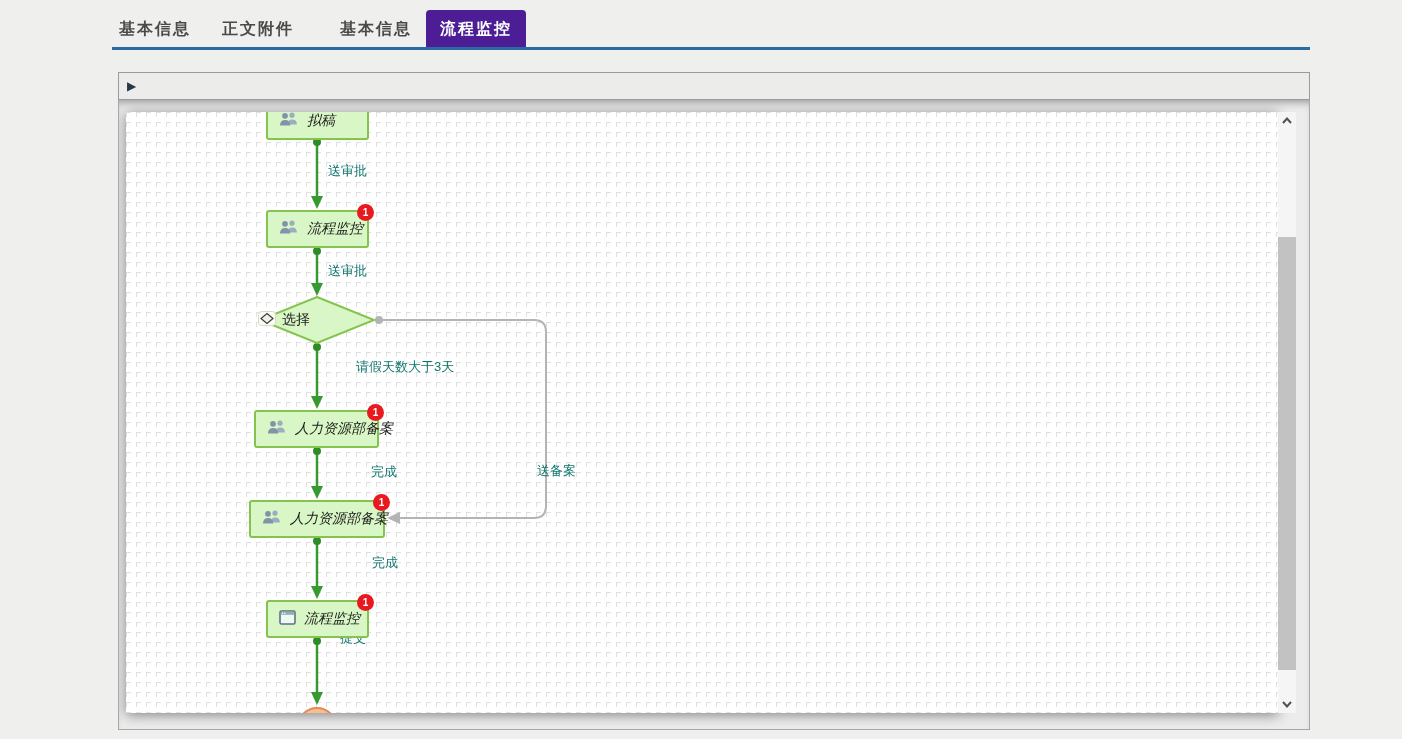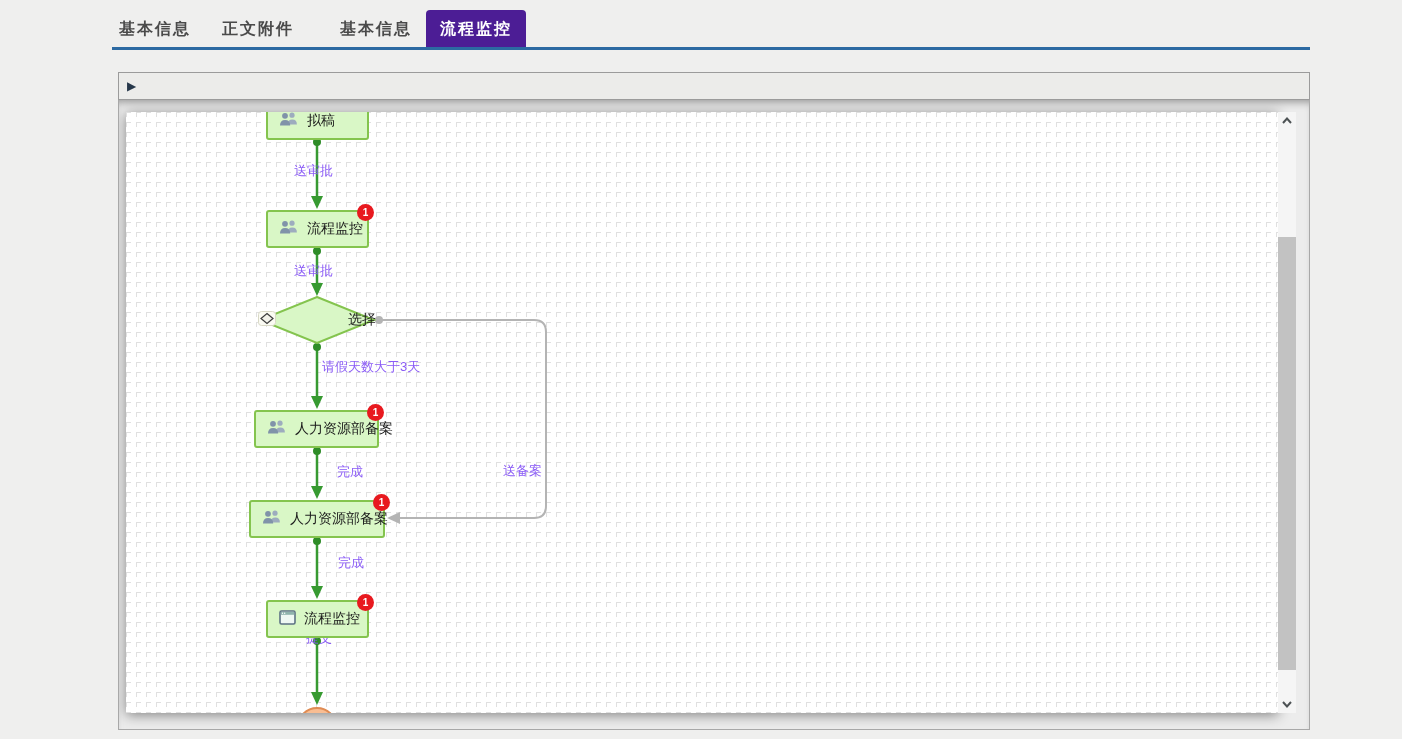--- a/index.html
+++ b/index.html
@@ -26,32 +26,32 @@
                  background:#ececec; border:1px solid #a8a8a8; border-top:none;
                  box-shadow: inset 0 7px 9px -5px rgba(0,0,0,0.38); overflow:hidden; }
   .surface { position:absolute; left:7px; top:12px; width:1152px; height:601px;
              background:#ffffff; overflow:hidden;
              box-shadow:0 2px 12px rgba(0,0,0,0.45); }
   .layer { position:absolute; left:0; top:0; }
 
   
   .node { position:absolute; background:#d9f7c6; border:2px solid #84c44e; border-radius:3px;
           display:flex; align-items:center; padding-left:11px; cursor:pointer; }
-  .node .nlabel { font-size:14px; color:#1b1b1b; margin-left:8px; white-space:nowrap; }
+  .node .nlabel { font-size:14px; color:#1b1b1b; margin-left:8px; white-space:nowrap;font-style:italic; }
   .badge { position:absolute; right:-7px; top:-8px; width:17px; height:17px; border-radius:50%;
            background:#e8191f; color:#fff; font-size:10px; font-weight:bold; line-height:17px;
            text-align:center; }
   .diamond-wrap { position:absolute; cursor:pointer; }
   .diamond-content { position:absolute; left:0; top:0; width:100%; height:100%;
-                     display:flex; align-items:center; justify-content:space-between; }
+                     display:flex; align-items:center; justify-content:flex-start; }
   .diamond-content .nlabel { font-size:14px; color:#1b1b1b; margin-left:6px; }
   .end-node { position:absolute; width:40px; height:40px; border-radius:50%;
               background:#f9bd92; border:2px solid #e08c54; cursor:pointer; }
 
-  .elabel { position:absolute; font-size:13px; color:#8b5cf6; white-space:nowrap; }
+  .elabel { position:absolute; font-size:13px; color:#0f766e; white-space:nowrap;margin-left:34px; }
 
   
   .vscroll { position:absolute; left:1159px; top:12px; width:18px; height:601px; background:#f5f5f5; }
   .sb-btn { position:absolute; left:0; width:18px; height:18px; display:flex; align-items:center;
             justify-content:center; cursor:pointer; }
   .sb-btn.up { top:0; } .sb-btn.down { bottom:0; }
   .sb-thumb { position:absolute; left:0; top:125px; width:18px; height:433px; background:#c2c2c2; cursor:pointer; }
 </style>
 </head>
 <body>

